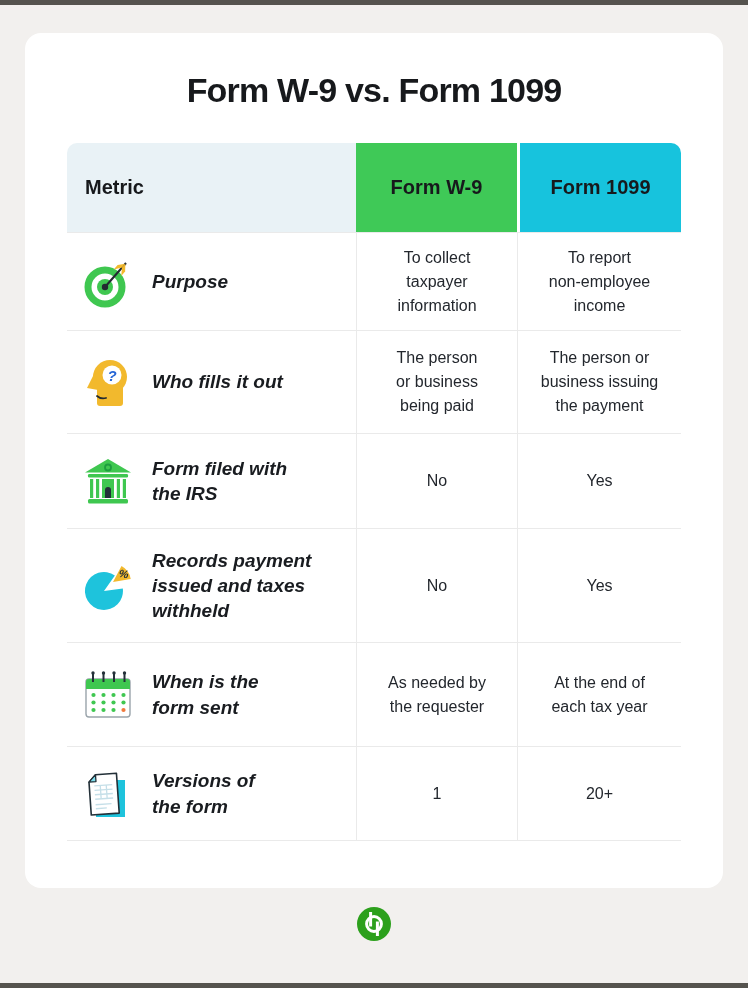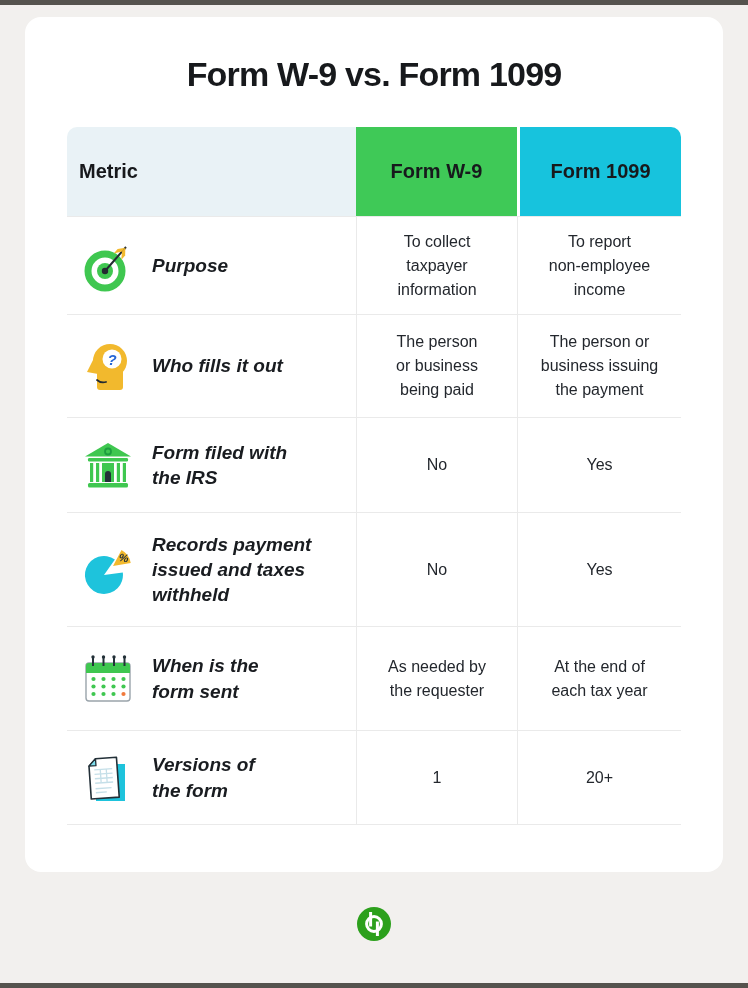--- a/index.html
+++ b/index.html
@@ -6,35 +6,35 @@
   .page{
     position:relative; width:748px; height:988px; overflow:hidden;
     background:var(--page-bg,#f2f0ee);
     font-family:"Liberation Sans", sans-serif;
     color:var(--text-dark,#20242a);
   }
   .edge-bar{position:absolute; left:0; width:748px; height:5px; background:var(--edge-bar,#55534e);}
   .edge-bar.top{top:0;}
   .edge-bar.bottom{bottom:0;}
   .card{
-    position:absolute; left:25px; top:17px; width:698px; height:855px;
+    position:absolute; left:25px; top:33px; width:698px; height:855px;
     background:var(--card-bg,#fff); border-radius:16px;
   }
   .title{
     margin:38px 0 0 0; text-align:center;
     font-size:34px; font-weight:bold; letter-spacing:-0.8px; color:#17191c;
   }
   .table{width:614px; margin:33px auto 0 auto;}
   .thead{display:grid; grid-template-columns:289px 161px 164px; height:89px;}
   .th{display:flex; align-items:center; justify-content:center;
       font-size:20px; font-weight:bold; color:#17191c;}
   .metric-h{
     background:var(--metric-header-bg,#e9f2f6);
     border-radius:10px 0 0 0;
-    justify-content:flex-start; padding-left:12px; box-sizing:border-box;
+    justify-content:flex-start; padding-left:18px; box-sizing:border-box;
   }
   .w9-h{background:var(--w9-green,#3fc957);}
   .f99-h{background:var(--cyan-1099,#17c3dd); border-left:3px solid #fff;
          border-radius:0 10px 0 0; box-sizing:border-box;}
   .t-row{
     display:grid; grid-template-columns:289px 161px 164px;
     border-top:1px solid var(--row-border,#eaeaea); box-sizing:border-box;
   }
   #rows .t-row:nth-child(1){height:98px;}
   #rows .t-row:nth-child(2){height:103px;}

